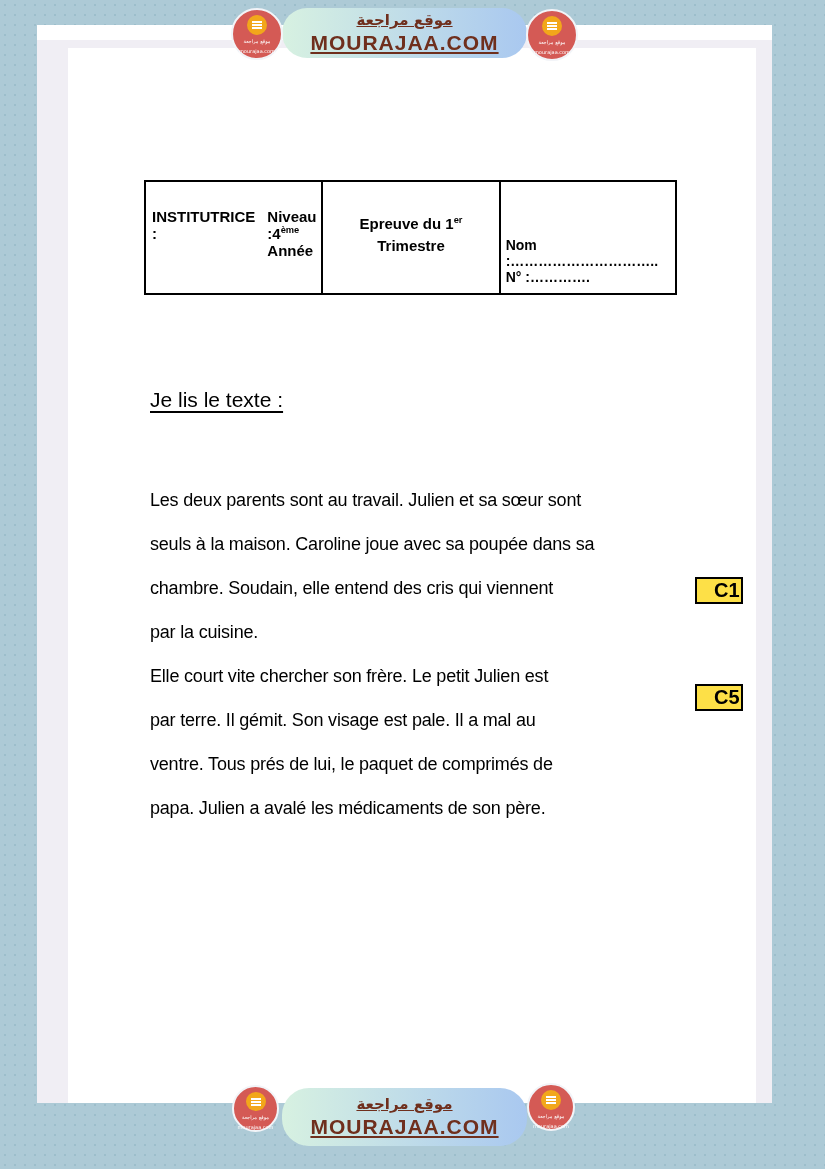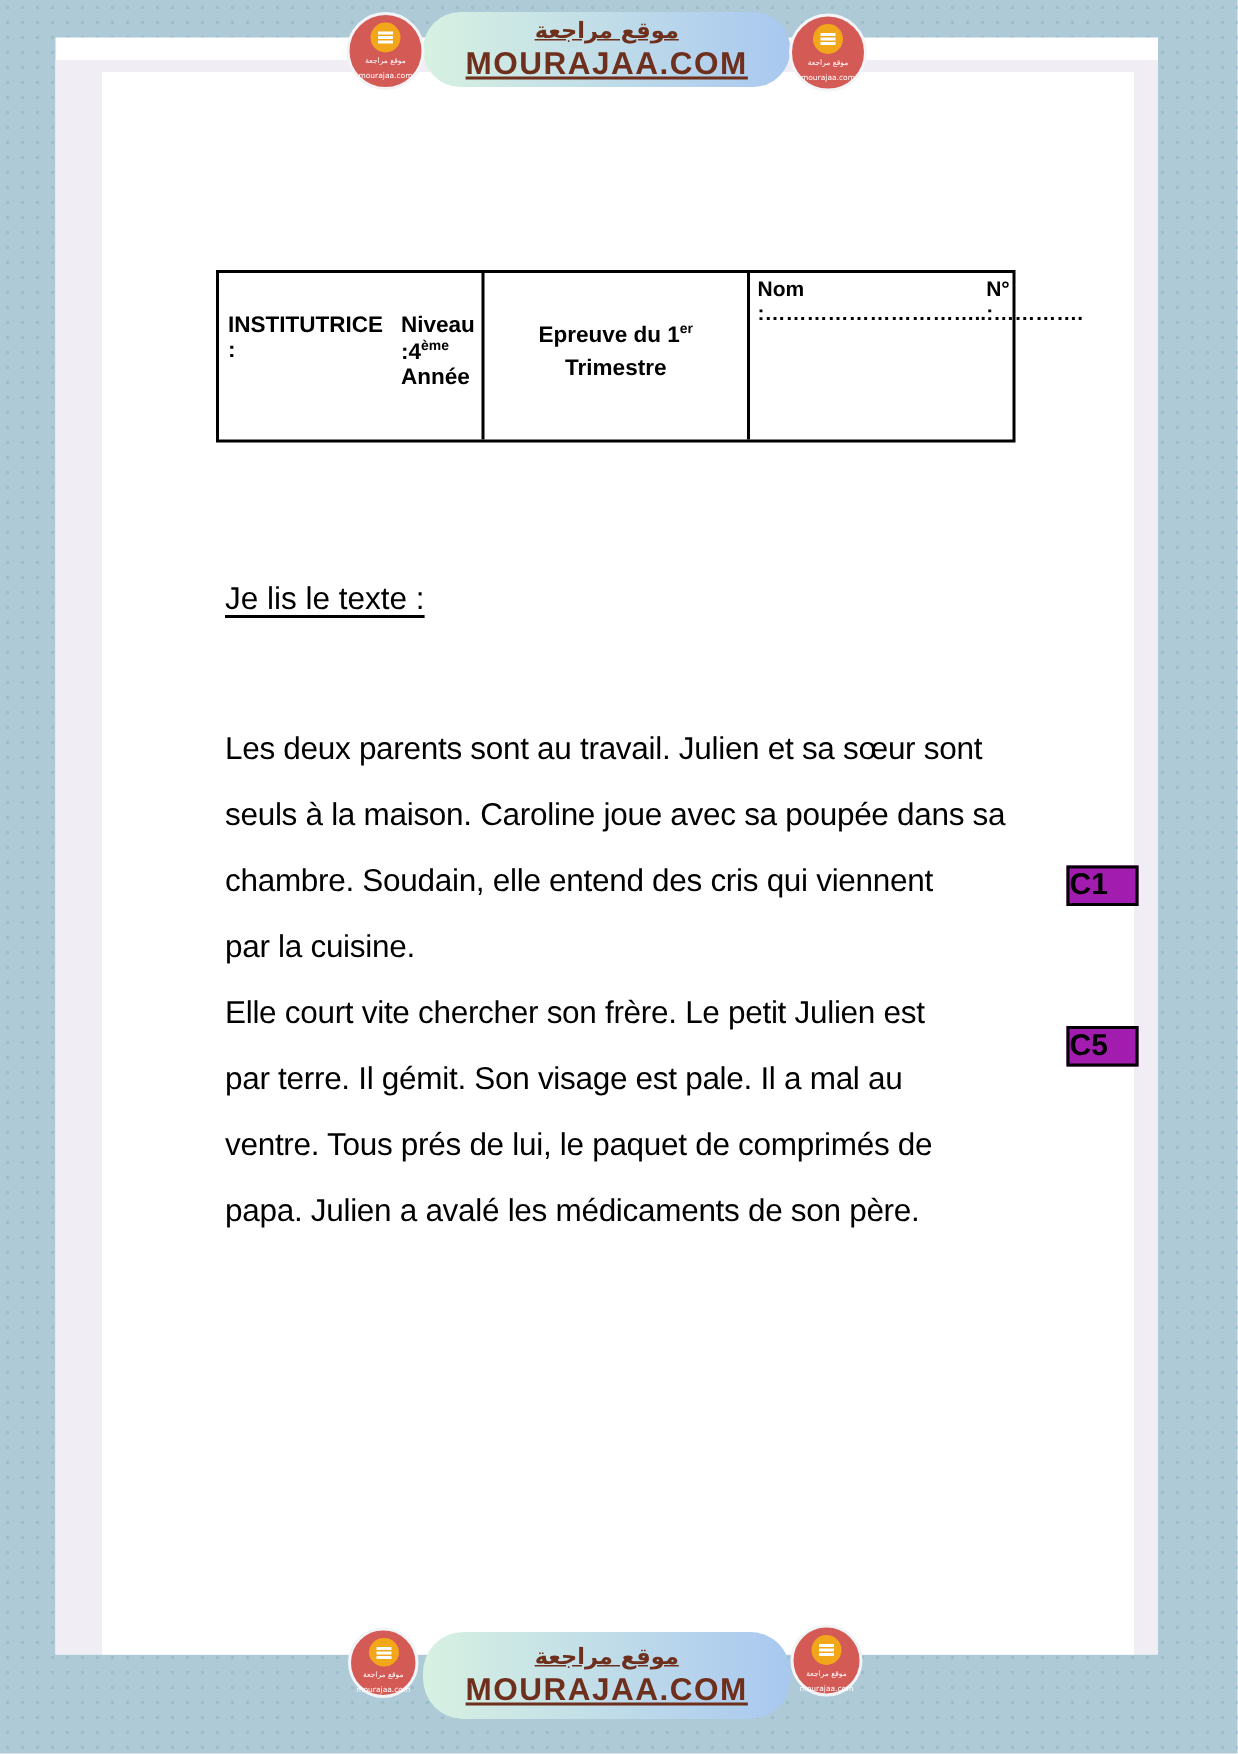--- a/index.html
+++ b/index.html
@@ -54,36 +54,36 @@
   .badge.br{left:527px;top:1083px;width:48px;height:48px;}
   
   .header-table{
     position:absolute;left:144px;top:180px;width:533px;height:115px;
     border:2px solid var(--ink);box-sizing:border-box;display:flex;background:#fff;
   }
   .ht-col{box-sizing:border-box;font-weight:bold;font-size:15px;}
   .ht-col1{width:178px;border-right:2px solid var(--ink);display:flex;flex-direction:row;justify-content:flex-start;padding:26px 4px 2px 6px;}
   .ht-col1 .niveau{padding-left:12px;}
   .ht-col2{width:178px;border-right:2px solid var(--ink);display:flex;flex-direction:column;align-items:center;justify-content:center;text-align:center;line-height:1.45;padding-bottom:6px;}
-  .ht-col3{width:175px;display:flex;justify-content:flex-start;padding:2px 2px 8px 5px;font-size:14px;}
+  .ht-col3{width:175px;display:flex;flex-direction:column;justify-content:flex-end;padding:2px 2px 8px 5px;font-size:14px;}
   sup.sp{vertical-align:super;font-size:0.62em;}
   
   .heading{
     position:absolute;left:150px;top:388px;font-size:21px;
     text-decoration:underline;text-decoration-thickness:2px;text-underline-offset:4px;
   }
   .reading-text{
     position:absolute;left:150px;top:478px;width:620px;
-    font-size:21px;line-height:44px;white-space:pre-line;letter-spacing:-0.2px;
+    font-size:18px;line-height:44px;white-space:pre-line;letter-spacing:-0.2px;
   }
   
   .comp-box{
     position:absolute;left:695px;width:48px;height:27px;border:2px solid var(--ink);
-    background:#a21caf;box-sizing:border-box;display:flex;align-items:center;
-    padding-left:0;font-size:20px;font-weight:bold;z-index:3;margin-left:16px;
+    background:#fde047;box-sizing:border-box;display:flex;align-items:center;
+    padding-left:17px;font-size:20px;font-weight:bold;z-index:3;
   }
   .comp-c1{top:577px;}
   .comp-c5{top:684px;}
 </style>
 </head>
 <body>
 
 <div class="sheet">
   <div class="sheet-margin"></div>
   <div class="page"></div>

